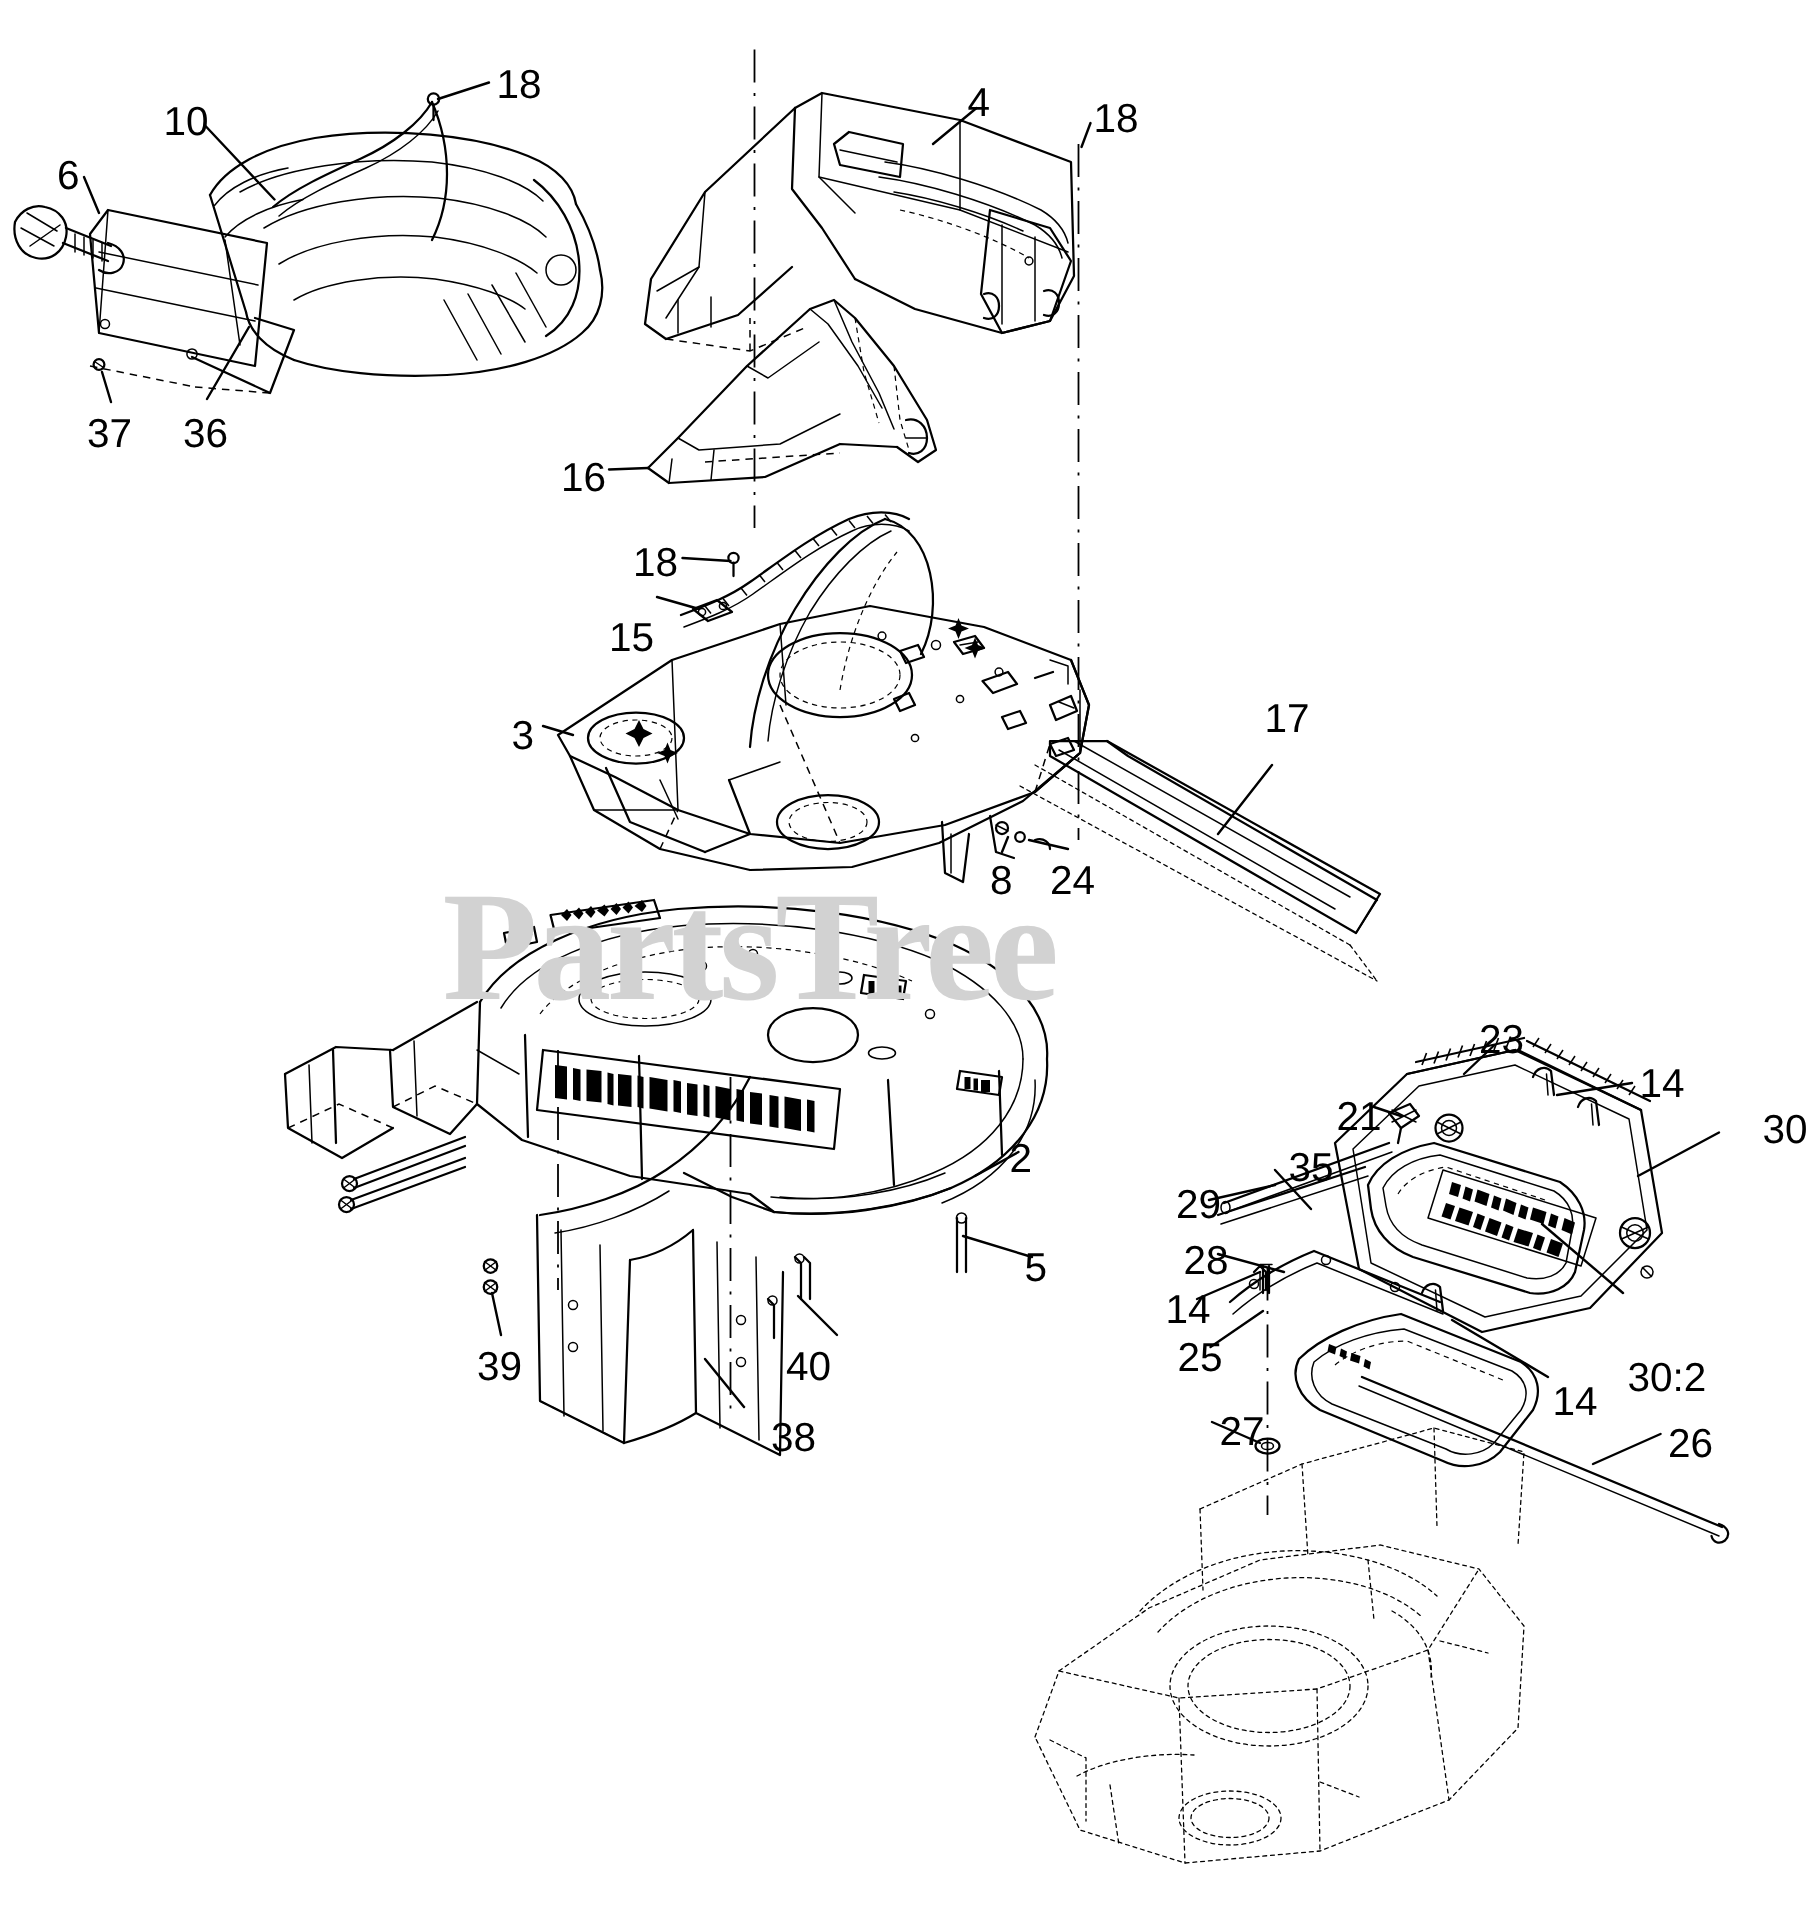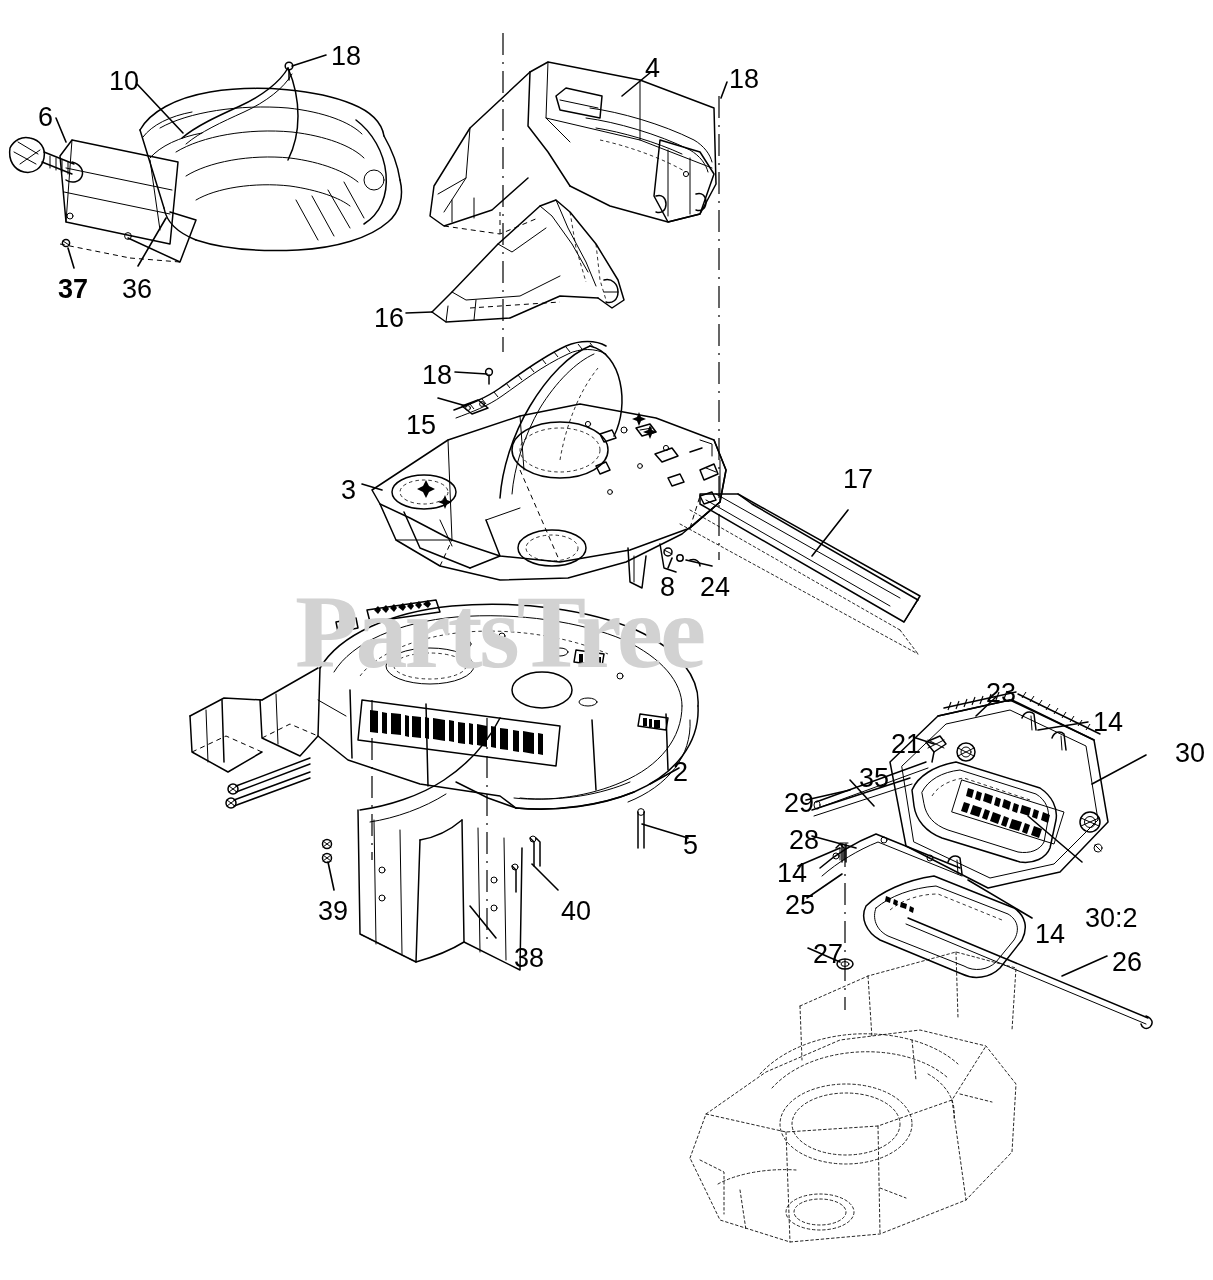--- a/index.html
+++ b/index.html
@@ -655,21 +655,21 @@
       <path class="lead" d="M496,938 L470,906"></path>
     </g>
   </svg>
 
   <div id="callouts">
       <div class="callout" style="left: 331px; top: 43px;">18</div>
       <div class="callout" style="left: 109px; top: 68px;">10</div>
       <div class="callout" style="left: 645px; top: 55px;">4</div>
       <div class="callout" style="left: 729px; top: 66px;">18</div>
       <div class="callout" style="left: 38px; top: 104px;">6</div>
-      <div class="callout" style="left: 58px; top: 276px; font-weight: bold;">37</div>
+      <div class="callout" style="left: 58px; top: 276px;">37</div>
       <div class="callout" style="left: 122px; top: 276px;">36</div>
       <div class="callout" style="left: 374px; top: 305px;">16</div>
       <div class="callout" style="left: 422px; top: 362px;">18</div>
       <div class="callout" style="left: 406px; top: 412px;">15</div>
       <div class="callout" style="left: 341px; top: 477px;">3</div>
       <div class="callout" style="left: 843px; top: 466px;">17</div>
       <div class="callout" style="left: 660px; top: 574px;">8</div>
       <div class="callout" style="left: 700px; top: 574px;">24</div>
       <div class="callout" style="left: 986px; top: 680px;">23</div>
       <div class="callout" style="left: 1093px; top: 709px;">14</div>
@@ -678,19 +678,19 @@
       <div class="callout" style="left: 859px; top: 765px;">35</div>
       <div class="callout" style="left: 673px; top: 759px;">2</div>
       <div class="callout" style="left: 784px; top: 790px;">29</div>
       <div class="callout" style="left: 789px; top: 827px;">28</div>
       <div class="callout" style="left: 683px; top: 832px;">5</div>
       <div class="callout" style="left: 777px; top: 860px;">14</div>
       <div class="callout" style="left: 1085px; top: 869px; margin-top: 36px;">30:2</div>
       <div class="callout" style="left: 785px; top: 892px;">25</div>
       <div class="callout" style="left: 318px; top: 898px; text-align: center;">39</div>
       <div class="callout" style="left: 1035px; top: 921px;">14</div>
-      <div class="callout" style="left: 561px; top: 898px;">40</div>
+      <div class="callout" style="left: 524px; top: 898px;">40</div>
       <div class="callout" style="left: 786px; top: 941px; margin-left: 27px;">27</div>
       <div class="callout" style="left: 1112px; top: 949px;">26</div>
       <div class="callout" style="left: 482px; top: 945px; margin-left: 32px;">38</div>
     </div>
 
 </div>
 
 </body></html>

